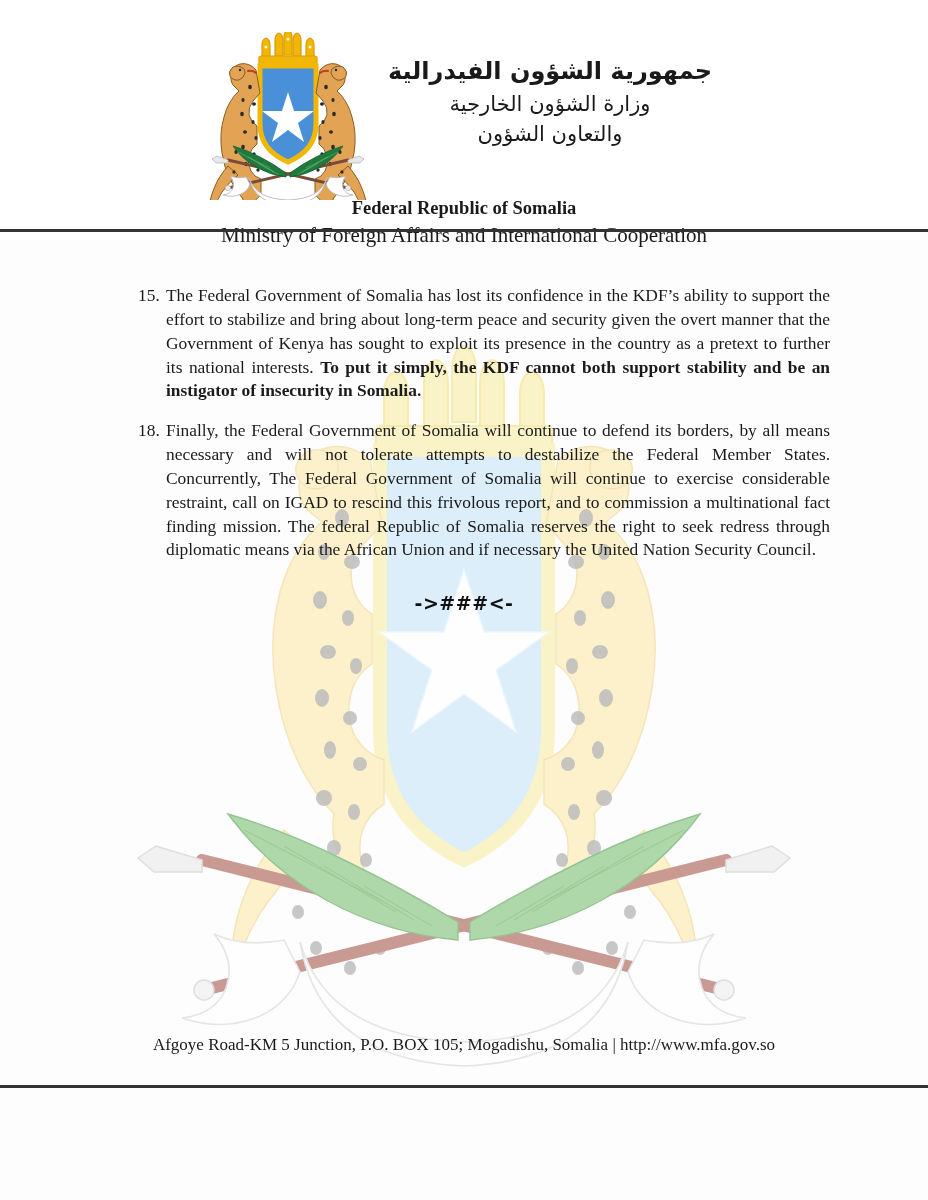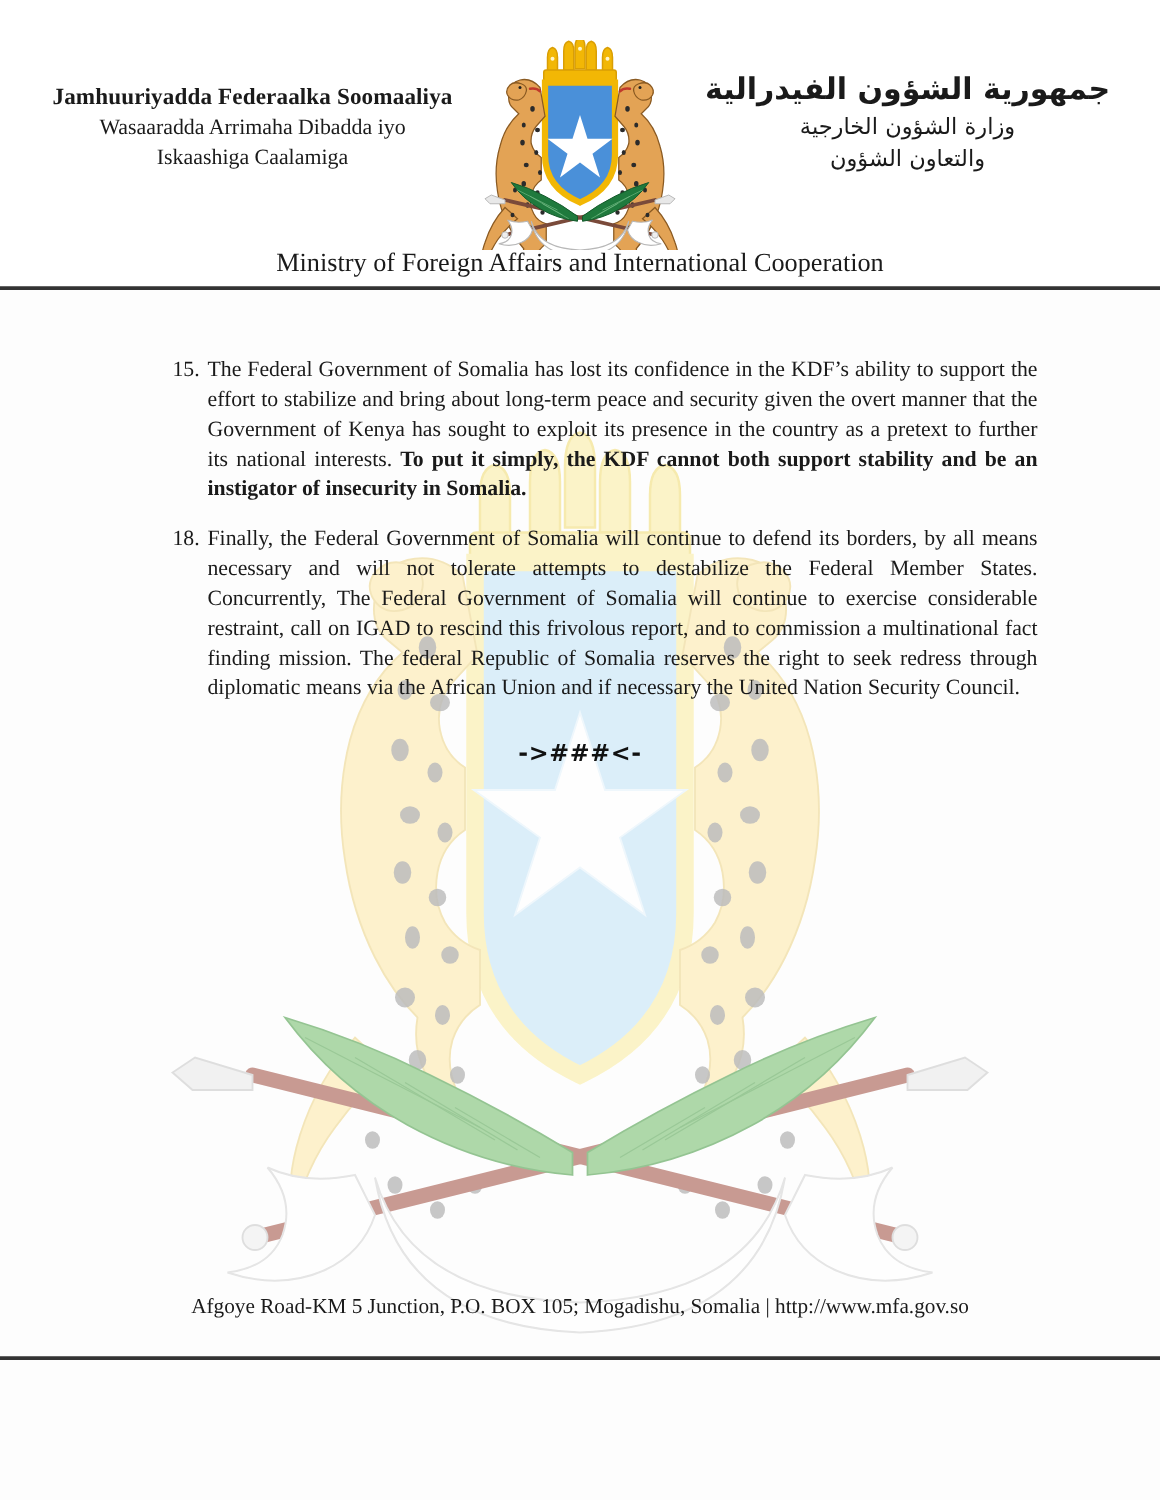--- a/index.html
+++ b/index.html
@@ -77,21 +77,21 @@
     direction: rtl;
     line-height: 1.45;
     font-family: "DejaVu Sans", "Liberation Sans", sans-serif;
   }
   .lh-arabic .a1 {
     font-size: 24px;
     font-weight: bold;
     letter-spacing: 1.5px;
   }
   .lh-arabic .a2, .lh-arabic .a3 {
-    font-size: 18px;
+    font-size: 21px;
     letter-spacing: 1px;
   }
 
   .lh-english {
     text-align: center;
     margin-top: -4px;
   }
   .lh-english .e1 {
     font-weight: bold;
     font-size: 18.5px;
@@ -294,25 +294,20 @@
           <path d="M560 640 q40 8 70 -6 q-22 26 -12 54 q10 26 44 30 q-42 14 -78 -2 q-30 -14 -40 -44 Z"></path>
           <path d="M216 642 q28 96 164 100 q136 -4 164 -100 q-20 118 -164 124 q-144 -6 -164 -124 Z"></path>
         </g>
       </g>
     </svg>
   </div>
 
   <header class="letterhead">
     <div class="lh-row">
 
-      <div class="lh-somali">
-        <div class="l1">Jamhuuriyadda Federaalka Soomaaliya</div>
-        <div class="l2">Wasaaradda Arrimaha Dibadda iyo</div>
-        <div class="l3">Iskaashiga Caalamiga</div>
-      </div>
 
       <div class="lh-emblem">
         <svg viewBox="0 0 172 168" xmlns="http://www.w3.org/2000/svg">
 
           <g fill="#f2b705" stroke="#d99e04" stroke-width="1.2">
             <path d="M60 26 L60 14 Q60 7 64 6 Q68 7 68 14 L68 26 Z"></path>
             <path d="M73 24 L73 9 Q73 2 77 1 Q81 2 81 9 L81 24 Z"></path>
             <path d="M82 23 L82 6 Q82 -1 86 -2 Q90 -1 90 6 L90 23 Z"></path>
             <path d="M91 24 L91 9 Q91 2 95 1 Q99 2 99 9 L99 24 Z"></path>
             <path d="M104 26 L104 14 Q104 7 108 6 Q112 7 112 14 L112 26 Z"></path>
@@ -415,20 +410,21 @@
       </div>
 
       <div class="lh-arabic">
         <div class="a1">جمهورية الشؤون الفيدرالية</div>
         <div class="a2">وزارة الشؤون الخارجية</div>
         <div class="a3">والتعاون الشؤون</div>
       </div>
     </div>
 
     <div class="lh-english">
+      <div class="e1">Federal Republic of Somalia</div>
       <div class="e2">Ministry of Foreign Affairs and International Cooperation</div>
     </div>
   </header>
 
   <div class="rule-top"></div>
 
   <main class="content">
 
     <div class="para">
       <div class="num">15.</div>

